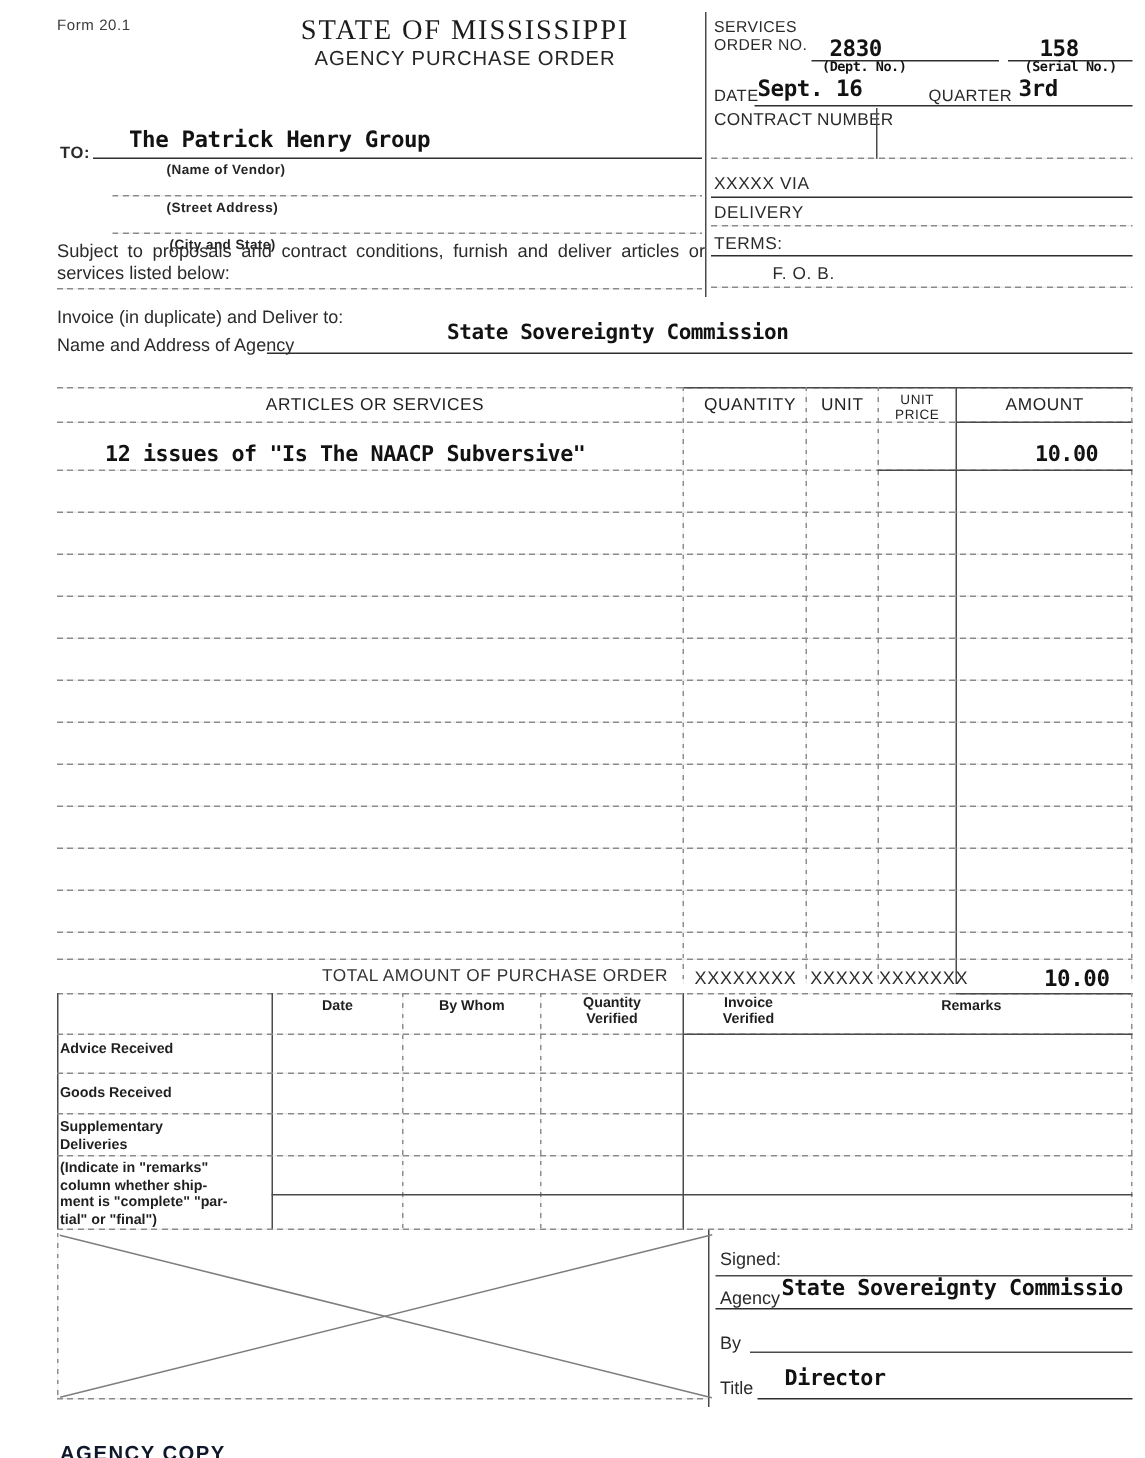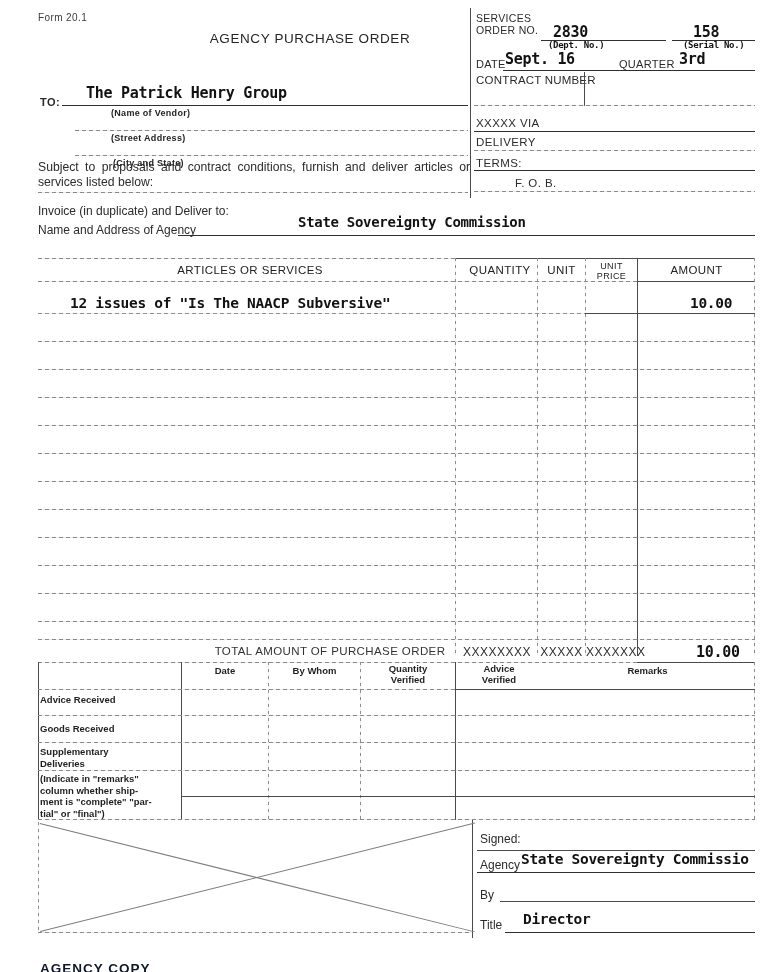--- a/index.html
+++ b/index.html
@@ -83,20 +83,21 @@
 
   .xbox-line{position:absolute;background:#7d7d7d;height:1px;transform-origin:0 0;}
 </style>
 </head>
 <body>
 
 <div class="pg">
 
   <div class="abs printed" id="form-no">Form 20.1</div>
 
+  <div class="abs printed" id="state-title">STATE OF MISSISSIPPI</div>
 
   <div class="abs printed" id="agency-title">AGENCY PURCHASE ORDER</div>
 
 
   <div class="abs printed" id="to-label">TO:</div>
   <div class="abs type" id="vendor-name">The Patrick Henry Group</div>
   <div class="rule-dark" style="left:62px;top:105px;width:406px;"></div>
   <div class="abs printed sub-lbl" style="left:111px;top:108px;">(Name of Vendor)</div>
 
   <div class="rule-soft" style="left:75px;top:130px;width:393px;"></div>
@@ -206,21 +207,21 @@
     <div>Date</div>
   </div>
   <div class="vhd" style="left:269px;top:666px;width:91px;">
     <div>By Whom</div>
   </div>
   <div class="vhd" style="left:361px;top:664px;width:94px;">
     <div>Quantity</div>
     <div>Verified</div>
   </div>
   <div class="vhd" style="left:457px;top:664px;width:84px;">
-    <div>Advice</div>
+    <div>Invoice</div>
     <div>Verified</div>
   </div>
   <div class="vhd" style="left:541px;top:666px;width:213px;">
     <div>Remarks</div>
   </div>
   <div class="rule-soft" style="left:38px;top:689px;width:717px;"></div>
   <div class="rule" style="left:455px;top:689px;width:300px;"></div>
 
   <div class="vrow-lbl" style="top:694px;">
     <div>Advice Received</div>

